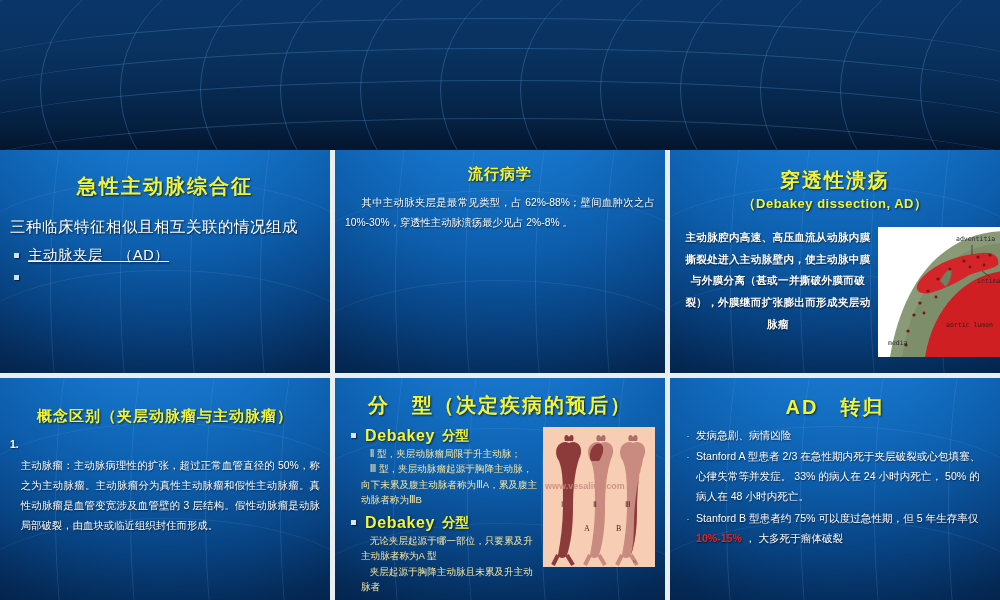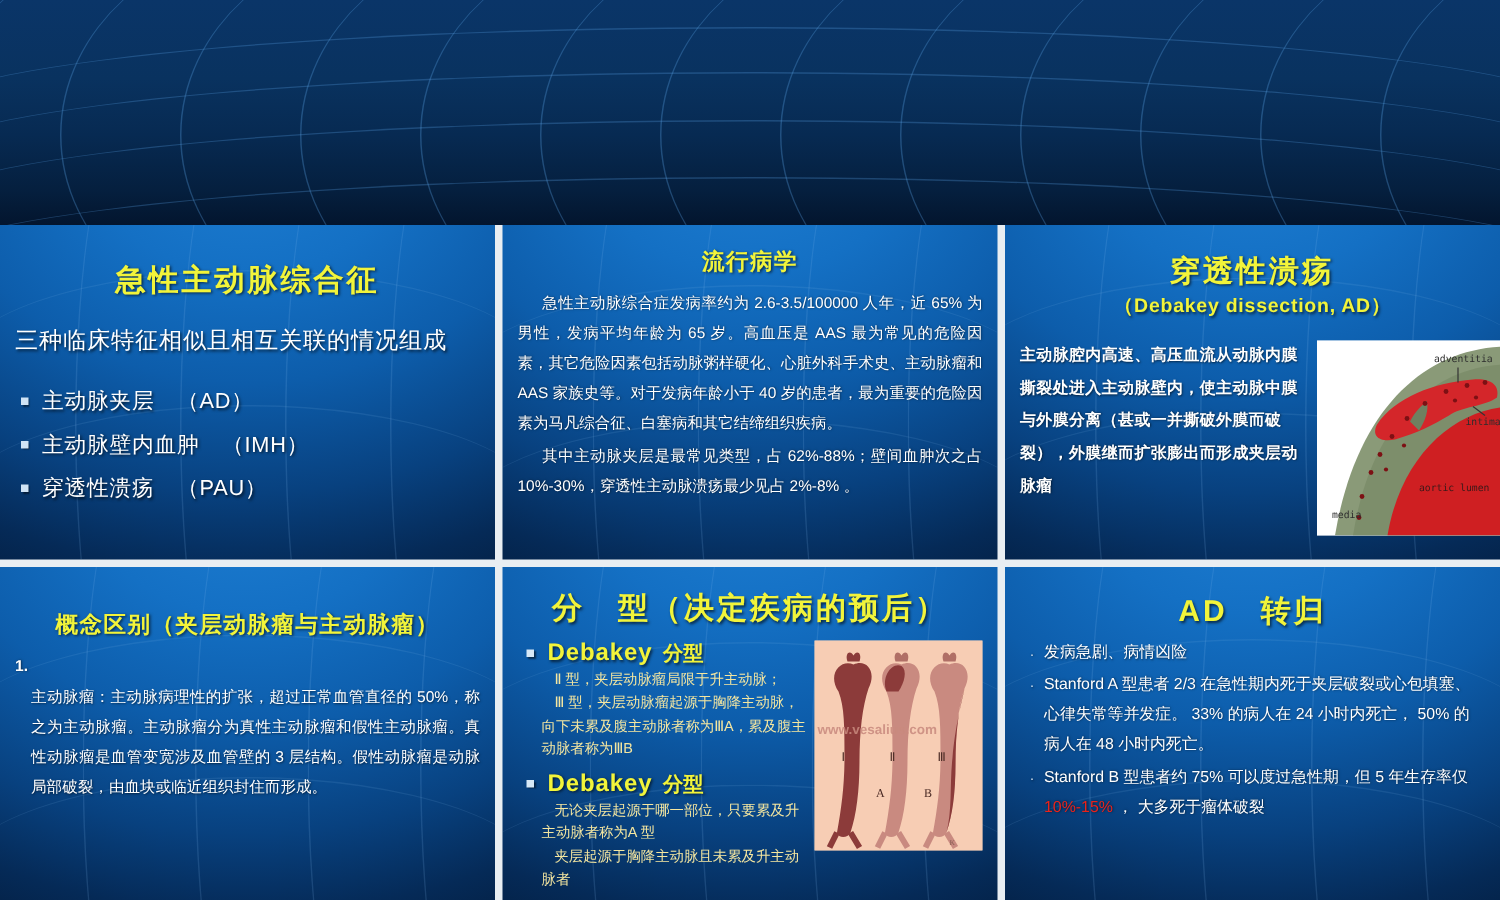--- a/index.html
+++ b/index.html
@@ -81,21 +81,21 @@
   .t-big   { font-size: 20px; letter-spacing: 2px; }
   .t-mid   { font-size: 15px; letter-spacing: 1px; }
   .t-sub   { font-size: 13px; letter-spacing: 0.5px; margin-top: 1px; }
 
   
   .p1-title { margin-top: 14px; }
   .p1-lead {
     font-size: 15.5px; margin-top: 17px; letter-spacing: 0.5px;
     text-shadow: 1px 1px 2px rgba(0,0,0,0.7);
   }
-  .bullets { margin-top: 20px; }
+  .bullets { margin-top: 8px; text-decoration: underline; }
   .bl {
     display: flex; align-items: center;
     font-size: 14.5px; letter-spacing: 0.5px;
     margin: 0 0 10px 4px;
     text-shadow: 1px 1px 2px rgba(0,0,0,0.7);
   }
   .sq {
     width: 5px; height: 5px; background: #cfe3f5;
     margin-right: 9px; flex: 0 0 auto;
     box-shadow: 1px 1px 1px rgba(0,0,0,0.5);
@@ -111,20 +111,21 @@
   }
   .p2-body p { text-indent: 1.6em; margin-bottom: 2px; }
 
   
   .p3-title { margin-top: 8px; }
   .p3-row { display: flex; margin-top: 14px; }
   .p3-text {
     width: 196px; flex: 0 0 196px;
     font-size: 10.6px; line-height: 2.05;
     letter-spacing: 0.3px; font-weight: bold;
+    text-align: center;
     text-shadow: 0.5px 0.5px 1.5px rgba(0,0,0,0.65);
   }
   .aorta-fig {
     position: relative; width: 128px; height: 130px;
     margin-left: 2px; background: #ffffff;
     flex: 0 0 128px;
   }
 
   
   .p4-title { margin-top: 20px; }
@@ -156,21 +157,21 @@
     position: relative; width: 112px; height: 140px; flex: 0 0 112px;
     background: #f7cdb4; margin-top: 3px;
   }
 
   
   .p6-title { margin-top: 7px; }
   .p6-body { margin-top: 4px; font-size: 10.6px; line-height: 1.92; }
   .dot-item { display: flex; margin-bottom: 1px; text-shadow: 0.5px 0.5px 1.5px rgba(0,0,0,0.6); }
   .dot-item .dt { flex: 0 0 16px; text-align: center; color: #dde9f5; font-size: 9px; padding-top: 3px; }
   .dot-item .txt { flex: 1 1 auto; }
-  .red { color: #e8231c; font-weight: normal; }
+  .red { color: #e8231c; font-weight: bold; }
 </style>
 </head>
 <body>
 
 <div id="stage">
 
   <div class="banner">
     <div class="banner-base"></div>
     <div class="meridians">
       <div class="lat" style="top:18px"></div>
@@ -209,44 +210,38 @@
       <div class="pcontent">
         <div class="title-yellow t-big p1-title">急性主动脉综合征</div>
         <div class="p1-lead">三种临床特征相似且相互关联的情况组成</div>
         <div class="bullets">
           <div class="bl">
             <span class="sq"></span>
             <span>主动脉夹层　（AD）</span>
           </div>
           <div class="bl">
             <span class="sq"></span>
-            <span>主动脉壁内血肿　（IMH）</span>
-          </div>
-          <div class="bl">
-            <span class="sq"></span>
-            <span>穿透性溃疡　（PAU）</span>
           </div>
         </div>
       </div>
     </div>
 
     <div class="panel">
       <div class="pgrid">
         <div class="m" style="left:-10px"></div>
           <div class="m" style="left:60px"></div>
         <div class="m" style="left:130px"></div>
           <div class="m" style="left:200px"></div>
         <div class="m" style="left:270px"></div>
         <div class="l" style="top:40px"></div>
           <div class="l" style="top:130px"></div>
       </div>
       <div class="pcontent">
         <div class="title-yellow t-mid p2-title">流行病学</div>
         <div class="p2-body">
-          <p>急性主动脉综合症发病率约为 2.6-3.5/100000 人年，近 65% 为男性，发病平均年龄为 65 岁。高血压是 AAS 最为常见的危险因素，其它危险因素包括动脉粥样硬化、心脏外科手术史、主动脉瘤和 AAS 家族史等。对于发病年龄小于 40 岁的患者，最为重要的危险因素为马凡综合征、白塞病和其它结缔组织疾病。</p>
           <p>其中主动脉夹层是最常见类型，占 62%-88%；壁间血肿次之占 10%-30%，穿透性主动脉溃疡最少见占 2%-8% 。</p>
         </div>
       </div>
     </div>
 
     <div class="panel">
       <div class="pgrid">
         <div class="m" style="left:-10px"></div>
           <div class="m" style="left:60px"></div>
         <div class="m" style="left:130px"></div>

